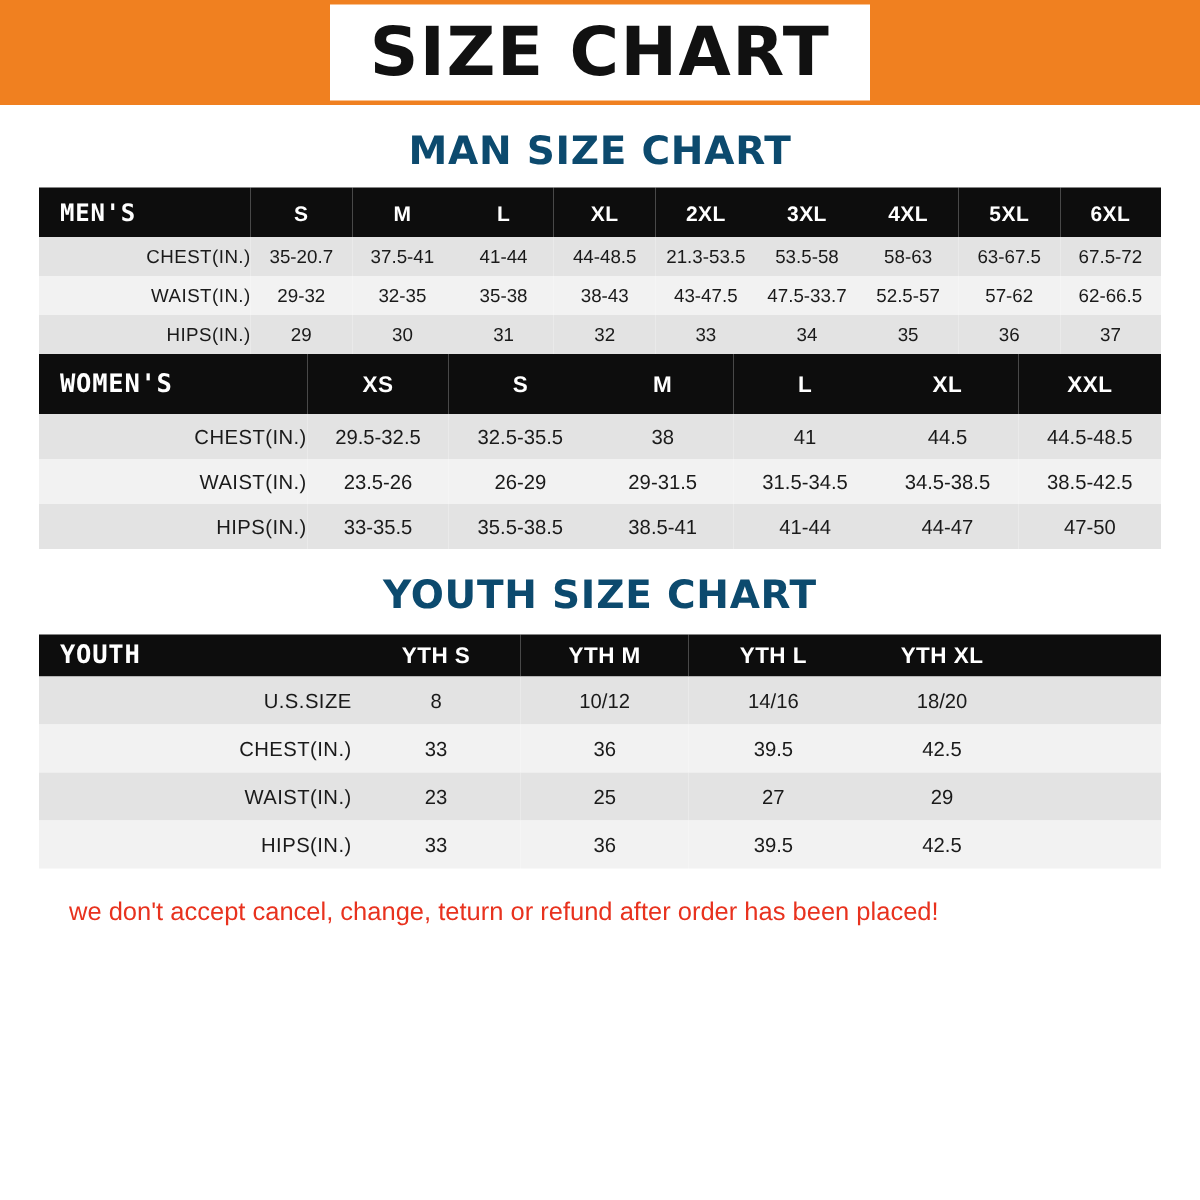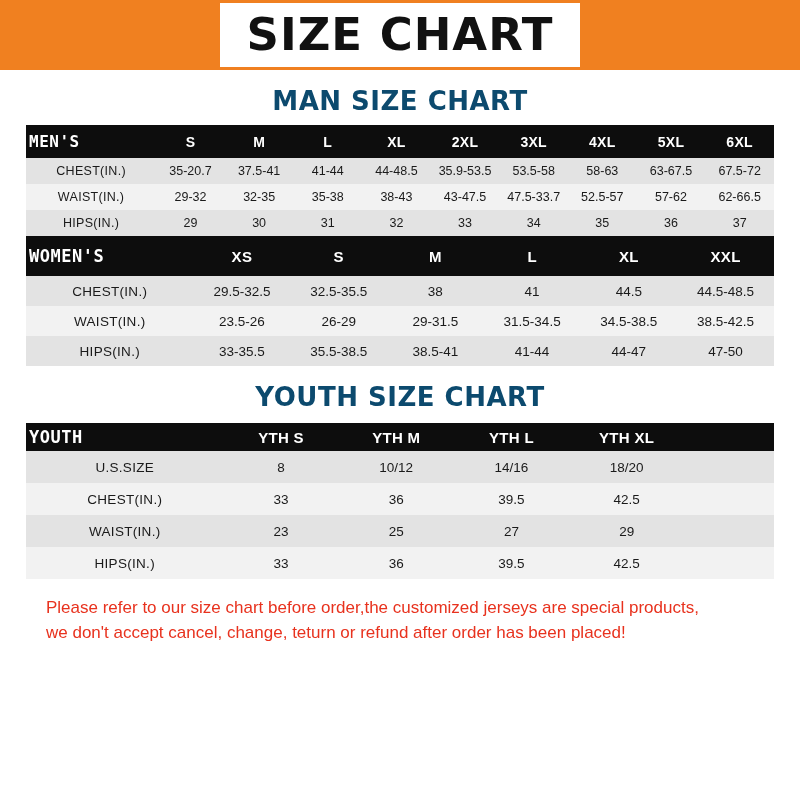--- a/index.html
+++ b/index.html
@@ -86,28 +86,28 @@
     font-weight: bold;
     height: 33px;
     font-size: 14px;
     letter-spacing: 0.3px;
   }
   table.size thead th.rowlabel {
     font-family: "DejaVu Sans Mono", monospace;
     font-weight: bold;
     font-size: 16px;
     text-align: left;
-    padding-left: 3px;
+    padding-left: 14px;
     letter-spacing: 0.5px;
   }
   table.size tbody tr.odd td { background: #e3e3e3; }
   table.size tbody tr.even td { background: #f2f2f2; }
   table.size tbody td.rowlabel {
     font-weight: normal;
-    text-align: center;
+    text-align: right;
     font-size: 12.5px;
     letter-spacing: 0.3px;
   }
   
   table.women thead th { height: 40px; font-size: 15px; }
   table.women thead th.rowlabel { font-size: 17px; }
   table.women td { height: 30px; font-size: 13.5px; }
   table.women tbody td.rowlabel { font-size: 13.5px; }
 
   table.youth thead th { height: 28px; font-size: 15px; }
@@ -153,21 +153,21 @@
           <th>6XL</th>
         </tr>
       </thead>
       <tbody>
         <tr class="odd">
           <td class="rowlabel">CHEST(IN.)</td>
           <td>35-20.7</td>
           <td>37.5-41</td>
           <td>41-44</td>
           <td>44-48.5</td>
-          <td>35.9-53.5</td>
+          <td>21.3-53.5</td>
           <td>53.5-58</td>
           <td>58-63</td>
           <td>63-67.5</td>
           <td>67.5-72</td>
         </tr>
         <tr class="even">
           <td class="rowlabel">WAIST(IN.)</td>
           <td>29-32</td>
           <td>32-35</td>
           <td>35-38</td>
@@ -278,18 +278,17 @@
           <td>33</td>
           <td>36</td>
           <td>39.5</td>
           <td>42.5</td>
           <td></td>
         </tr>
       </tbody>
     </table>
 
     <div class="notice">
-      <div>Please refer to our size chart before order,the customized jerseys are special products,</div>
       <div>we don't accept cancel, change, teturn or refund after order has been placed!</div>
     </div>
 
   </div>
 </div>
 
 </body></html>

